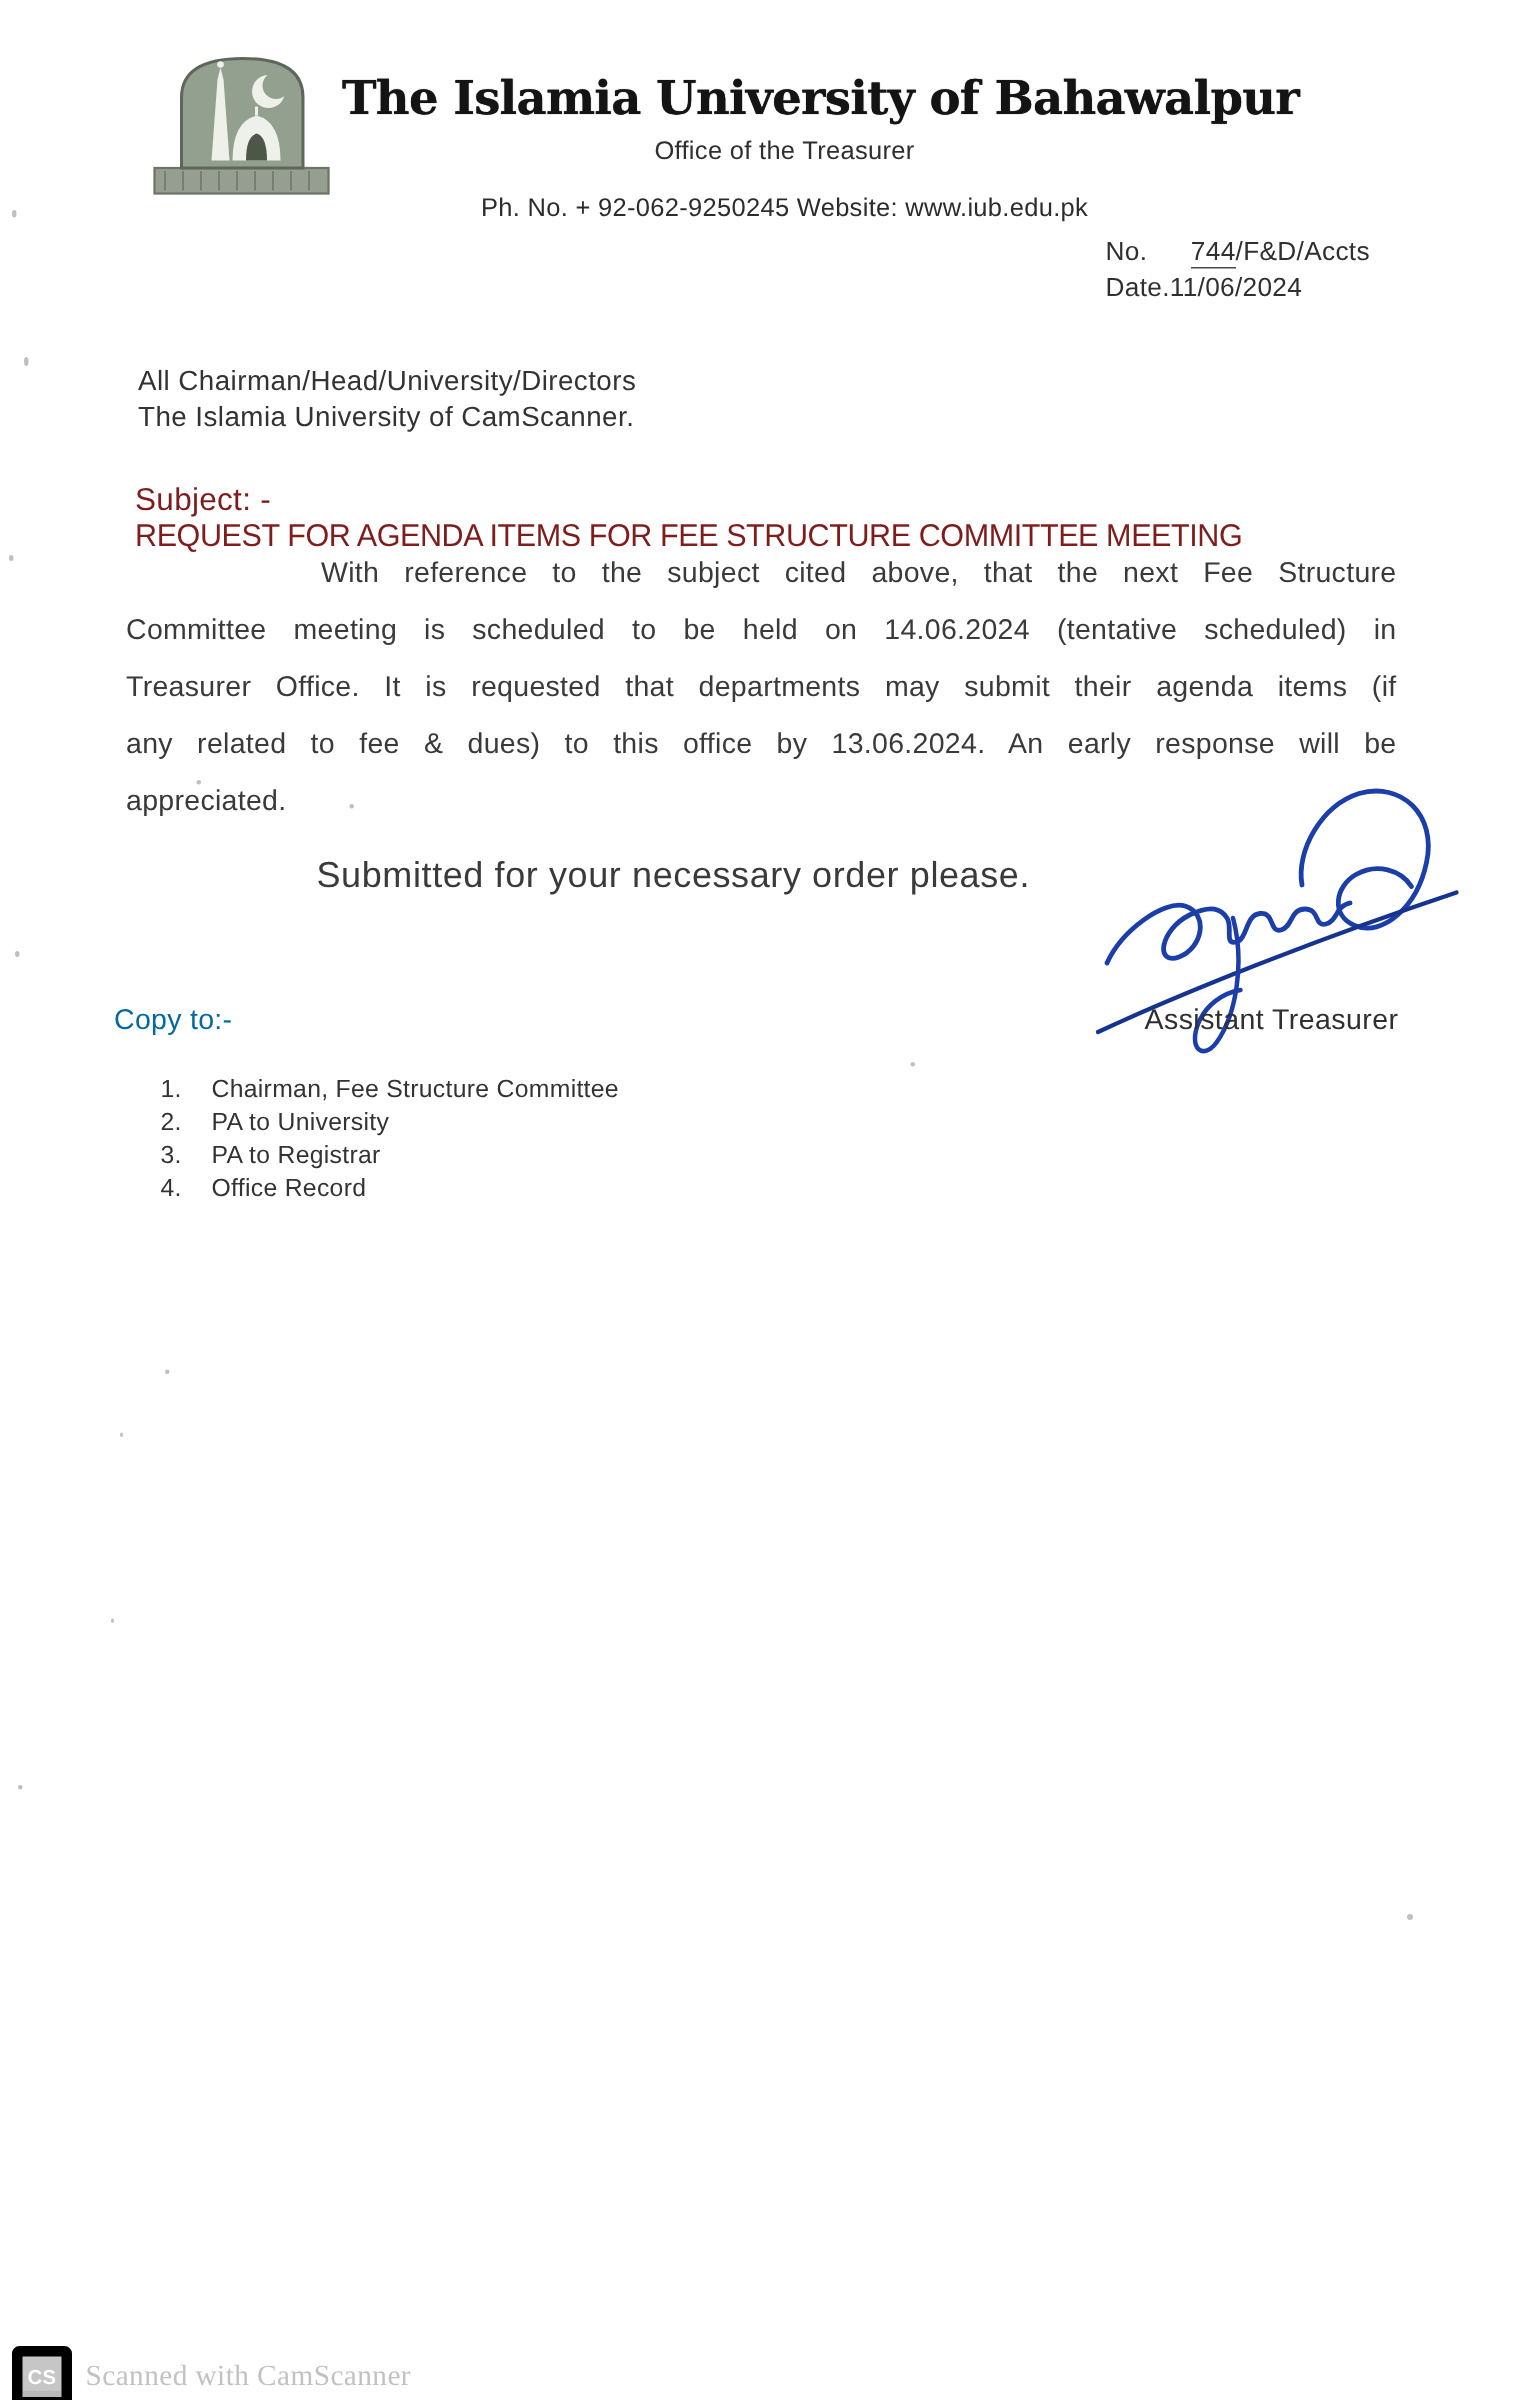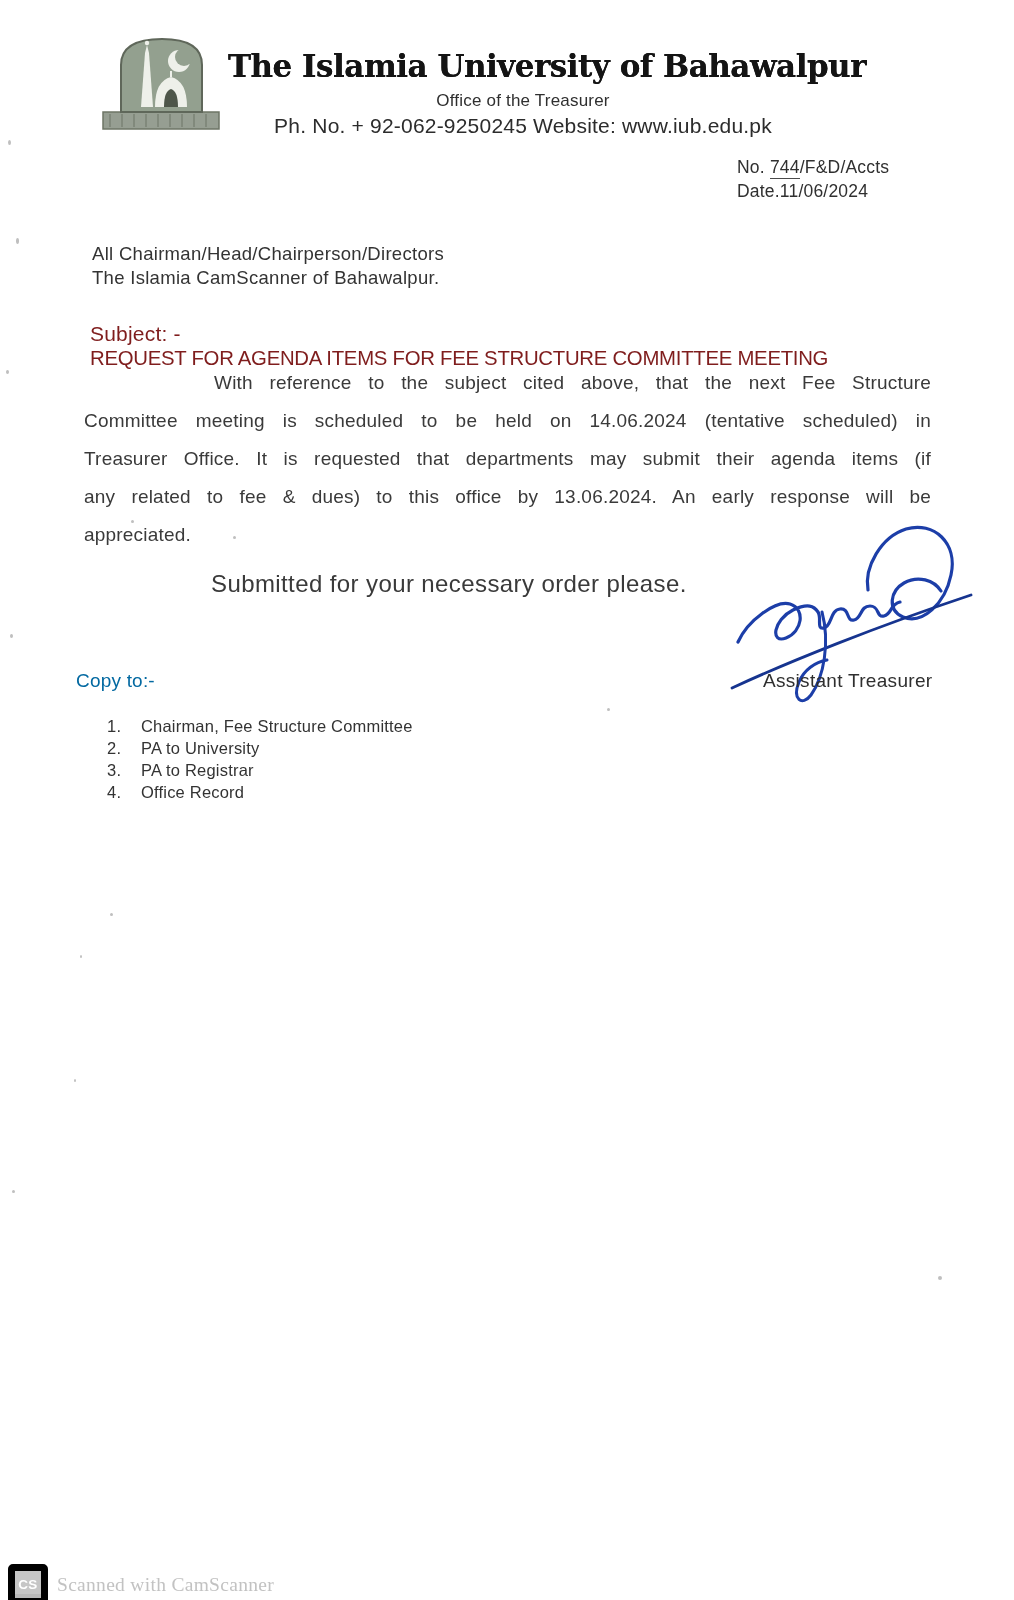--- a/index.html
+++ b/index.html
@@ -14,24 +14,24 @@
   
   .crest{position:absolute;left:98px;top:33px;width:128px;height:106px;}
   .masthead{position:absolute;left:228px;top:48px;width:590px;text-align:center;}
   .uni-name{
     font-family:"DejaVu Serif", serif;
     font-weight:bold;font-size:31px;letter-spacing:-0.5px;
     color:#141414;white-space:nowrap;
     text-shadow:0 0 .6px #141414;
   }
   .office-line{font-size:17px;color:#2f2f2f;margin-top:7px;letter-spacing:.2px;}
-  .contact-line{font-size:21px;color:#2c2c2c;margin-top:3px;letter-spacing:.2px;}
+  .contact-line{font-size:17px;color:#2c2c2c;margin-top:18px;letter-spacing:.2px;}
   
   .refblock{position:absolute;left:737px;top:155px;font-size:17.5px;color:#303030;line-height:24px;letter-spacing:.2px;}
-  .ref-num{border-bottom:1.5px solid #4a4a4a;padding-bottom:1px;}
+  .ref-num{border-bottom:1.5px solid #4a4a4a;padding-bottom:1px;margin-left:24px;}
   
   .addressee{position:absolute;left:92px;top:242px;font-size:18.5px;color:#333;line-height:23.5px;letter-spacing:.3px;}
   
   .subject-row{position:absolute;left:90px;top:322px;width:860px;font-size:21px;color:#7f1d1d;}
   .subject-label{display:inline-block;width:132px;letter-spacing:.2px;}
   .subject-text{display:inline-block;letter-spacing:-0.3px;font-weight:500;transform:scaleX(.97);transform-origin:left center;white-space:nowrap;}
   
   .body-par{position:absolute;left:84px;top:368px;width:847px;font-size:19px;color:#3a3a3a;}
   .body-line{height:38px;line-height:30px;text-align:justify;text-align-last:justify;letter-spacing:.2px;}
   .body-line.first{padding-left:130px;width:717px;}
@@ -96,22 +96,22 @@
     <div class="office-line">Office of the Treasurer</div>
     <div class="contact-line">Ph. No. + 92-062-9250245 Website: www.iub.edu.pk</div>
   </div>
 
   <div class="refblock">
     <div><span>No. </span><span class="ref-num">744</span><span>/F&amp;D/Accts</span></div>
     <div>Date.11/06/2024</div>
   </div>
 
   <div class="addressee">
-    <div>All Chairman/Head/Chairperson/Directors</div>
-    <div>The Islamia CamScanner of Bahawalpur.</div>
+    <div>All Chairman/Head/University/Directors</div>
+    <div>The Islamia University of CamScanner.</div>
   </div>
 
   <div class="subject-row">
     <span class="subject-label">Subject: -</span><span class="subject-text">REQUEST FOR AGENDA ITEMS FOR FEE STRUCTURE COMMITTEE MEETING</span>
   </div>
 
   <div class="body-par">
     <div class="body-line first">With reference to the subject cited above, that the next Fee Structure</div>
     <div class="body-line">Committee meeting is scheduled to be held on 14.06.2024 (tentative scheduled) in</div>
     <div class="body-line">Treasurer Office. It is requested that departments may submit their agenda items (if</div>

